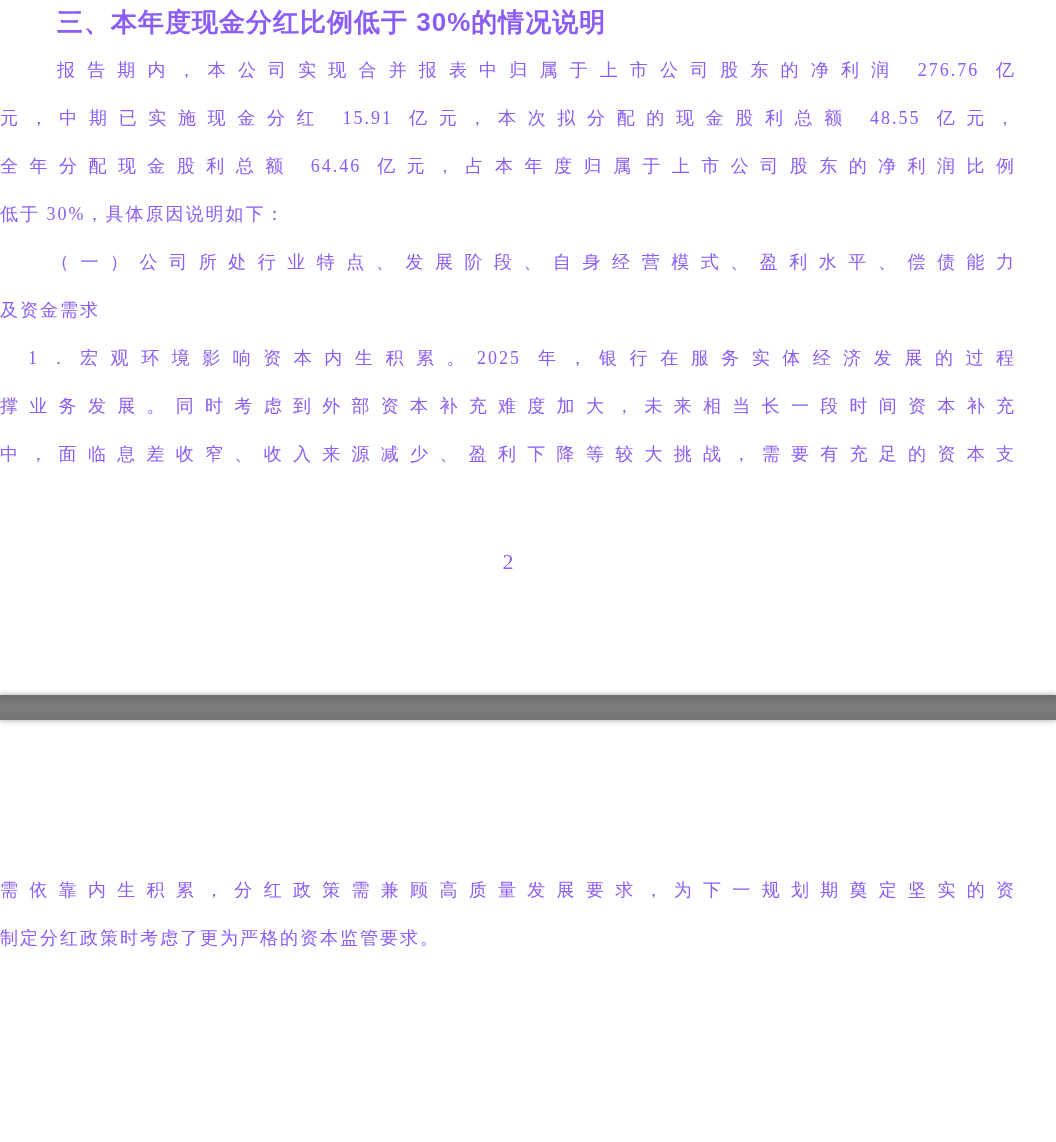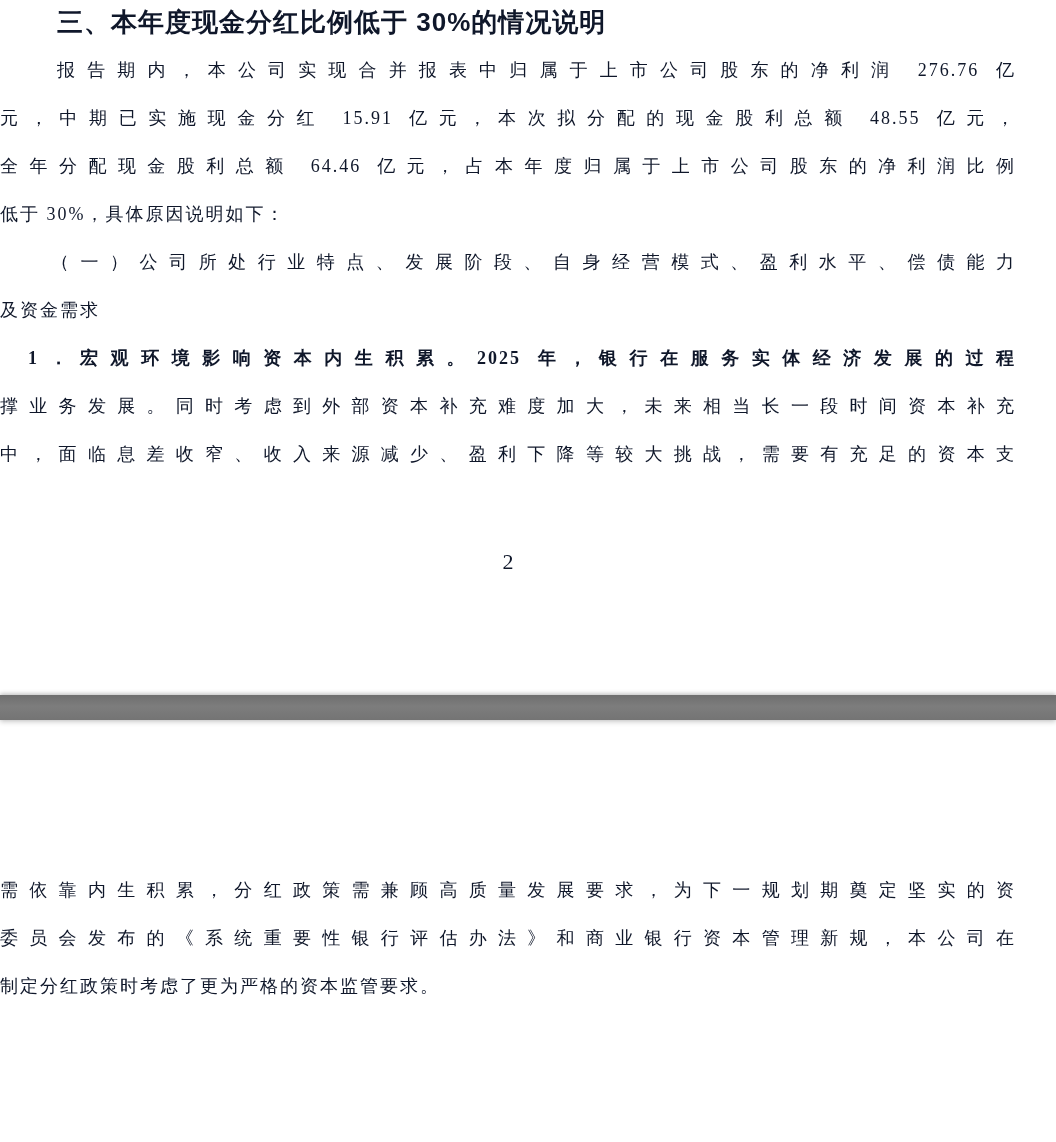--- a/index.html
+++ b/index.html
@@ -6,21 +6,21 @@
     margin: 0;
     padding: 0;
     background: #ffffff;
   }
   #viewer {
     position: relative;
     width: 1056px;
     height: 1142px;
     overflow: hidden;
     background: #ffffff;
-    color: #0f172a;
+    color: #8b5cf6;
     font-family: "Liberation Serif", "DejaVu Serif", serif;
   }
   .page-content {
     position: absolute;
     left: 0;
     width: 1016px;
   }
   #page2-content { top: -2px; }
   #page3-content { top: 866px; }
 
@@ -40,21 +40,21 @@
     text-align-last: justify;
   }
   .j::after {
     content: "";
     display: inline-block;
     width: 100%;
     height: 0;
   }
   .ind       { padding-left: 57px; }
   .ind-paren { padding-left: 18px; margin-left: 33px; }
-  .ind-num   { padding-left: 28px; font-weight: bold; }
+  .ind-num   { padding-left: 28px; }
   .ind.j       { padding-left: 57px; }
 
   .hd {
     font-family: "Liberation Sans", "DejaVu Sans", sans-serif;
     font-weight: bold;
     font-size: 26px;
     letter-spacing: 1px;
   }
 
   #page-number {
@@ -95,17 +95,16 @@
     <div class="ln j">撑业务发展。同时考虑到外部资本补充难度加大，未来相当长一段时间资本补充</div>
     <div class="ln j">中，面临息差收窄、收入来源减少、盈利下降等较大挑战，需要有充足的资本支</div>
   </div>
 
   <div id="page-number">2</div>
 
   <div id="page-separator"></div>
 
   <div id="page3-content" class="page-content">
     <div class="ln j">需依靠内生积累，分红政策需兼顾高质量发展要求，为下一规划期奠定坚实的资</div>
-    <div class="ln j">委员会发布的《系统重要性银行评估办法》和商业银行资本管理新规，本公司在</div>
     <div class="ln">制定分红政策时考虑了更为严格的资本监管要求。</div>
   </div>
 
 </div>
 
 </body></html>

